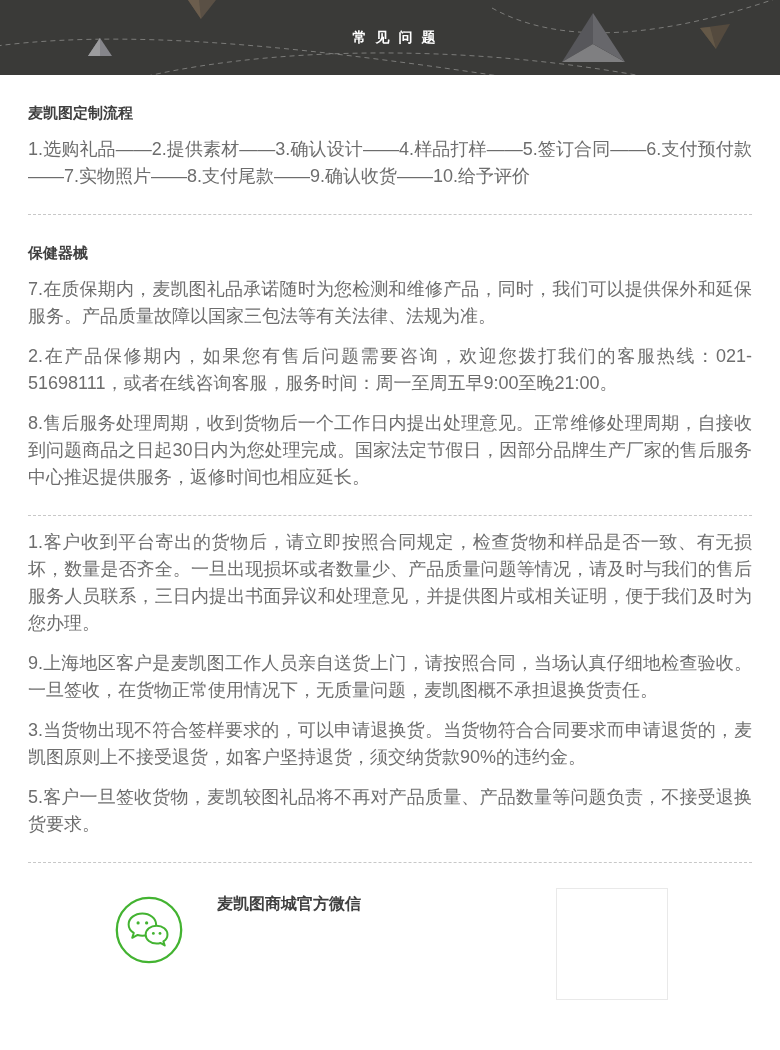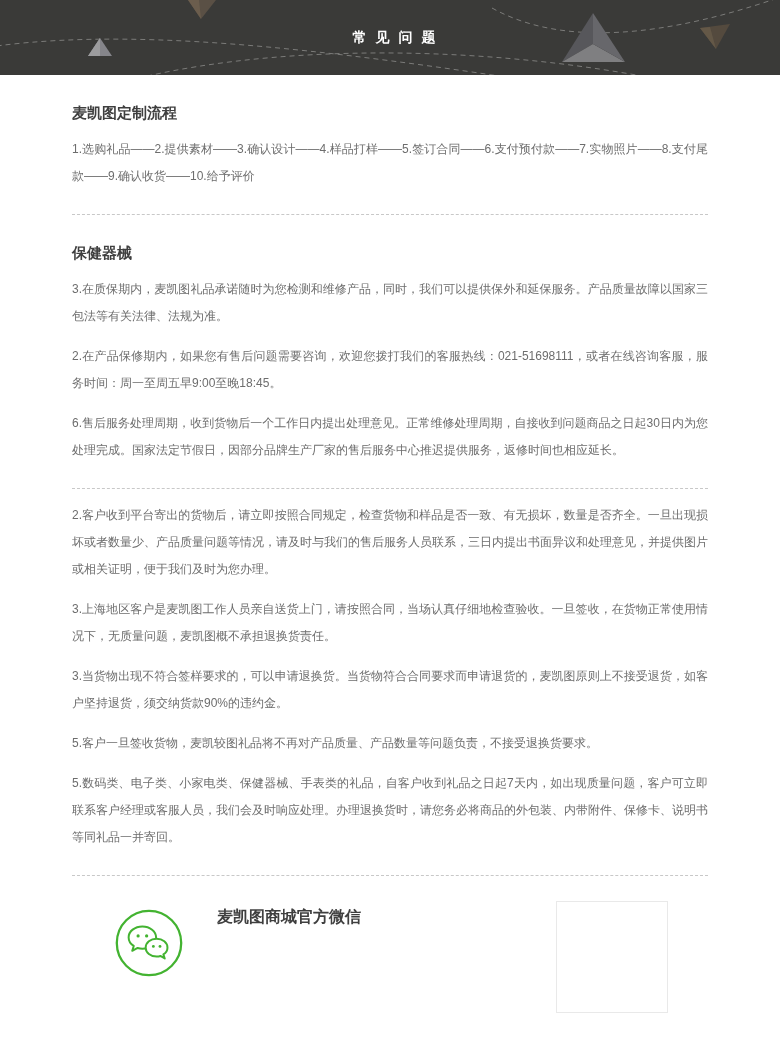--- a/index.html
+++ b/index.html
@@ -16,27 +16,27 @@
     background:#3a3a38; overflow:hidden;
   }
   .banner svg.deco { position:absolute; left:0; top:0; }
   .banner h1 {
     position:absolute; left:4px; top:29px; width:100%;
     margin:0; text-align:center;
     font-size:14px; font-weight:bold; color:#ffffff;
     letter-spacing:9px; text-indent:9px;
   }
   
-  .content { padding:0 72px; }
+  .content { padding:0 28px; }
   section h2 {
     font-size:15px; font-weight:bold; color:#3f3f3f;
     margin:29px 0 3px 0;
   }
   section p {
-    font-size:12px; color:#6d6d6d; line-height:27px;
+    font-size:18px; color:#6d6d6d; line-height:27px;
     margin:13px 0; text-align:justify;
   }
   .divider {
     border:none; border-top:1px dashed #c8c8c8;
     margin:24px 0 0 0;
   }
   
   .footer {
     display:flex; align-items:flex-start;
     padding:25px 112px 0 113px;
@@ -81,33 +81,32 @@
 
   <section>
     <h2>麦凯图定制流程</h2>
     <p>1.选购礼品——2.提供素材——3.确认设计——4.样品打样——5.签订合同——6.支付预付款——7.实物照片——8.支付尾款——9.确认收货——10.给予评价</p>
   </section>
 
   <hr class="divider">
 
   <section>
     <h2>保健器械</h2>
-    <p>3.在质保期内，麦凯图礼品承诺随时为您检测和维修产品，同时，我们可以提供保外和延保服务。产品质量故障以国家三包法等有关法律、法规为准。</p>
-    <p>2.在产品保修期内，如果您有售后问题需要咨询，欢迎您拨打我们的客服热线：021-51698111，或者在线咨询客服，服务时间：周一至周五早9:00至晚18:45。</p>
-    <p>6.售后服务处理周期，收到货物后一个工作日内提出处理意见。正常维修处理周期，自接收到问题商品之日起30日内为您处理完成。国家法定节假日，因部分品牌生产厂家的售后服务中心推迟提供服务，返修时间也相应延长。</p>
+    <p>7.在质保期内，麦凯图礼品承诺随时为您检测和维修产品，同时，我们可以提供保外和延保服务。产品质量故障以国家三包法等有关法律、法规为准。</p>
+    <p>2.在产品保修期内，如果您有售后问题需要咨询，欢迎您拨打我们的客服热线：021-51698111，或者在线咨询客服，服务时间：周一至周五早9:00至晚21:00。</p>
+    <p>8.售后服务处理周期，收到货物后一个工作日内提出处理意见。正常维修处理周期，自接收到问题商品之日起30日内为您处理完成。国家法定节假日，因部分品牌生产厂家的售后服务中心推迟提供服务，返修时间也相应延长。</p>
   </section>
 
   <hr class="divider">
 
   <section>
-    <p>2.客户收到平台寄出的货物后，请立即按照合同规定，检查货物和样品是否一致、有无损坏，数量是否齐全。一旦出现损坏或者数量少、产品质量问题等情况，请及时与我们的售后服务人员联系，三日内提出书面异议和处理意见，并提供图片或相关证明，便于我们及时为您办理。</p>
-    <p>3.上海地区客户是麦凯图工作人员亲自送货上门，请按照合同，当场认真仔细地检查验收。一旦签收，在货物正常使用情况下，无质量问题，麦凯图概不承担退换货责任。</p>
+    <p>1.客户收到平台寄出的货物后，请立即按照合同规定，检查货物和样品是否一致、有无损坏，数量是否齐全。一旦出现损坏或者数量少、产品质量问题等情况，请及时与我们的售后服务人员联系，三日内提出书面异议和处理意见，并提供图片或相关证明，便于我们及时为您办理。</p>
+    <p>9.上海地区客户是麦凯图工作人员亲自送货上门，请按照合同，当场认真仔细地检查验收。一旦签收，在货物正常使用情况下，无质量问题，麦凯图概不承担退换货责任。</p>
     <p>3.当货物出现不符合签样要求的，可以申请退换货。当货物符合合同要求而申请退货的，麦凯图原则上不接受退货，如客户坚持退货，须交纳货款90%的违约金。</p>
     <p>5.客户一旦签收货物，麦凯较图礼品将不再对产品质量、产品数量等问题负责，不接受退换货要求。</p>
-    <p>5.数码类、电子类、小家电类、保健器械、手表类的礼品，自客户收到礼品之日起7天内，如出现质量问题，客户可立即联系客户经理或客服人员，我们会及时响应处理。办理退换货时，请您务必将商品的外包装、内带附件、保修卡、说明书等同礼品一并寄回。</p>
   </section>
 
   <hr class="divider">
 </main>
 
 <footer class="footer">
 
   <svg class="wx-logo" viewBox="0 0 76 76" aria-hidden="true">
     <circle cx="38" cy="38" r="34" fill="none" stroke="#43b331" stroke-width="2.4"></circle>
     <path d="M31 20.5 C23 20.5 16.5 25.7 16.5 32.1 C16.5 35.8 18.6 39 21.9 41.1 L20.3 46.3 L26 43.2

